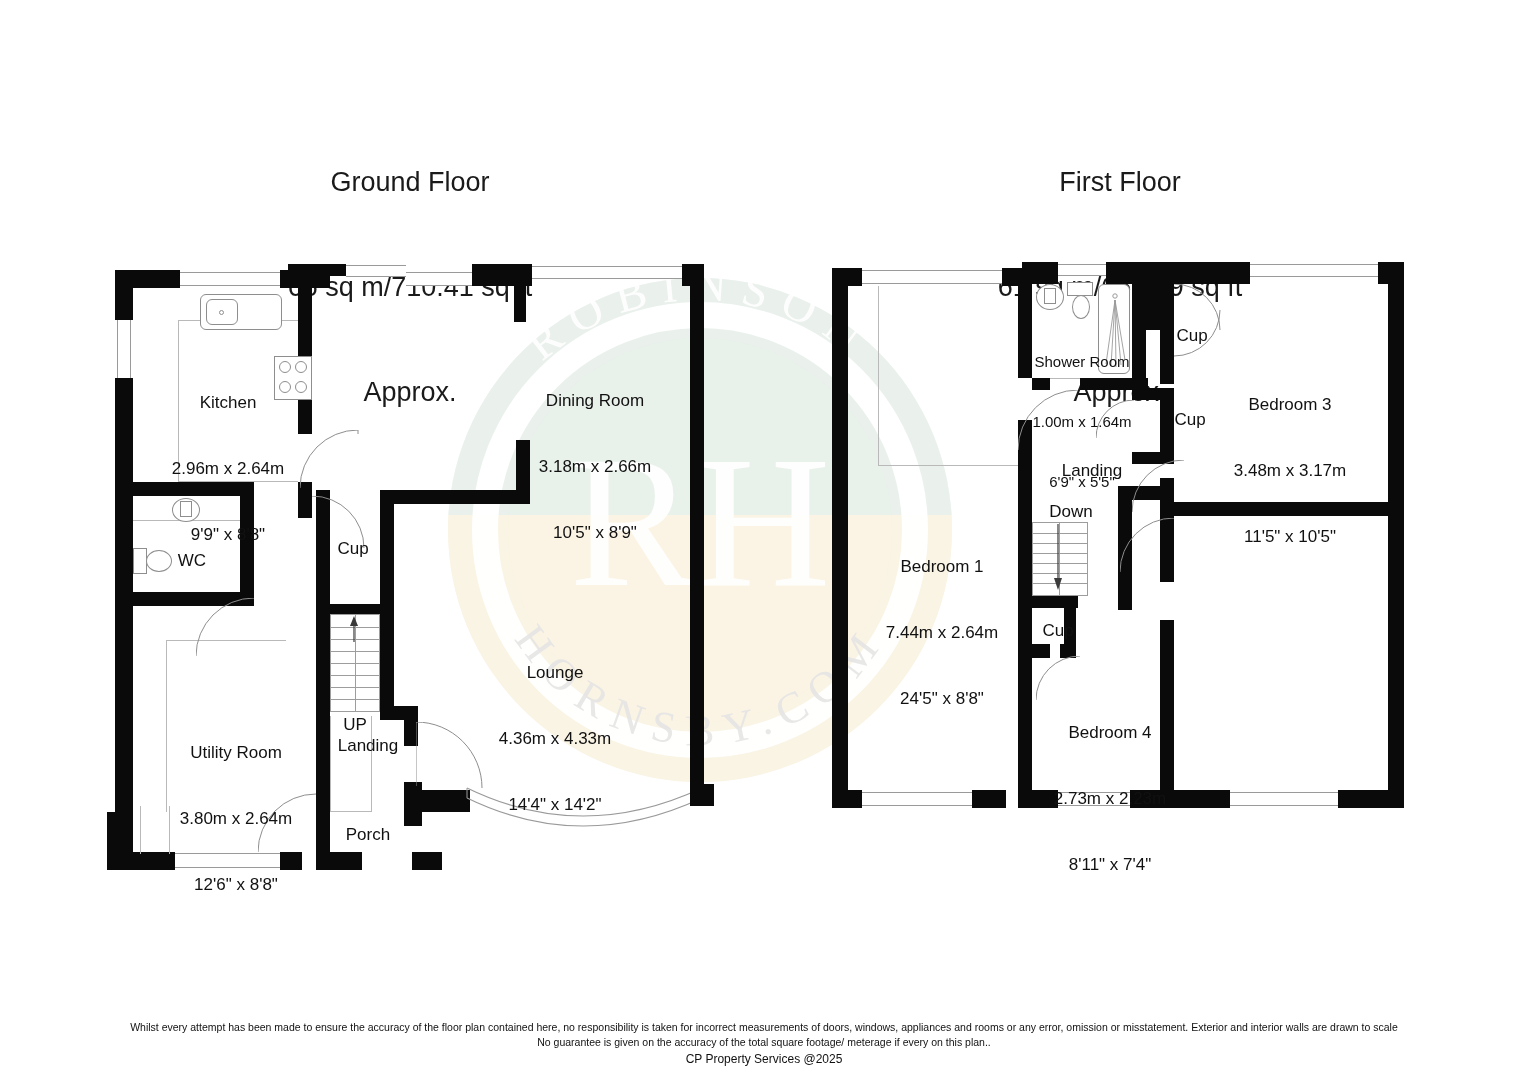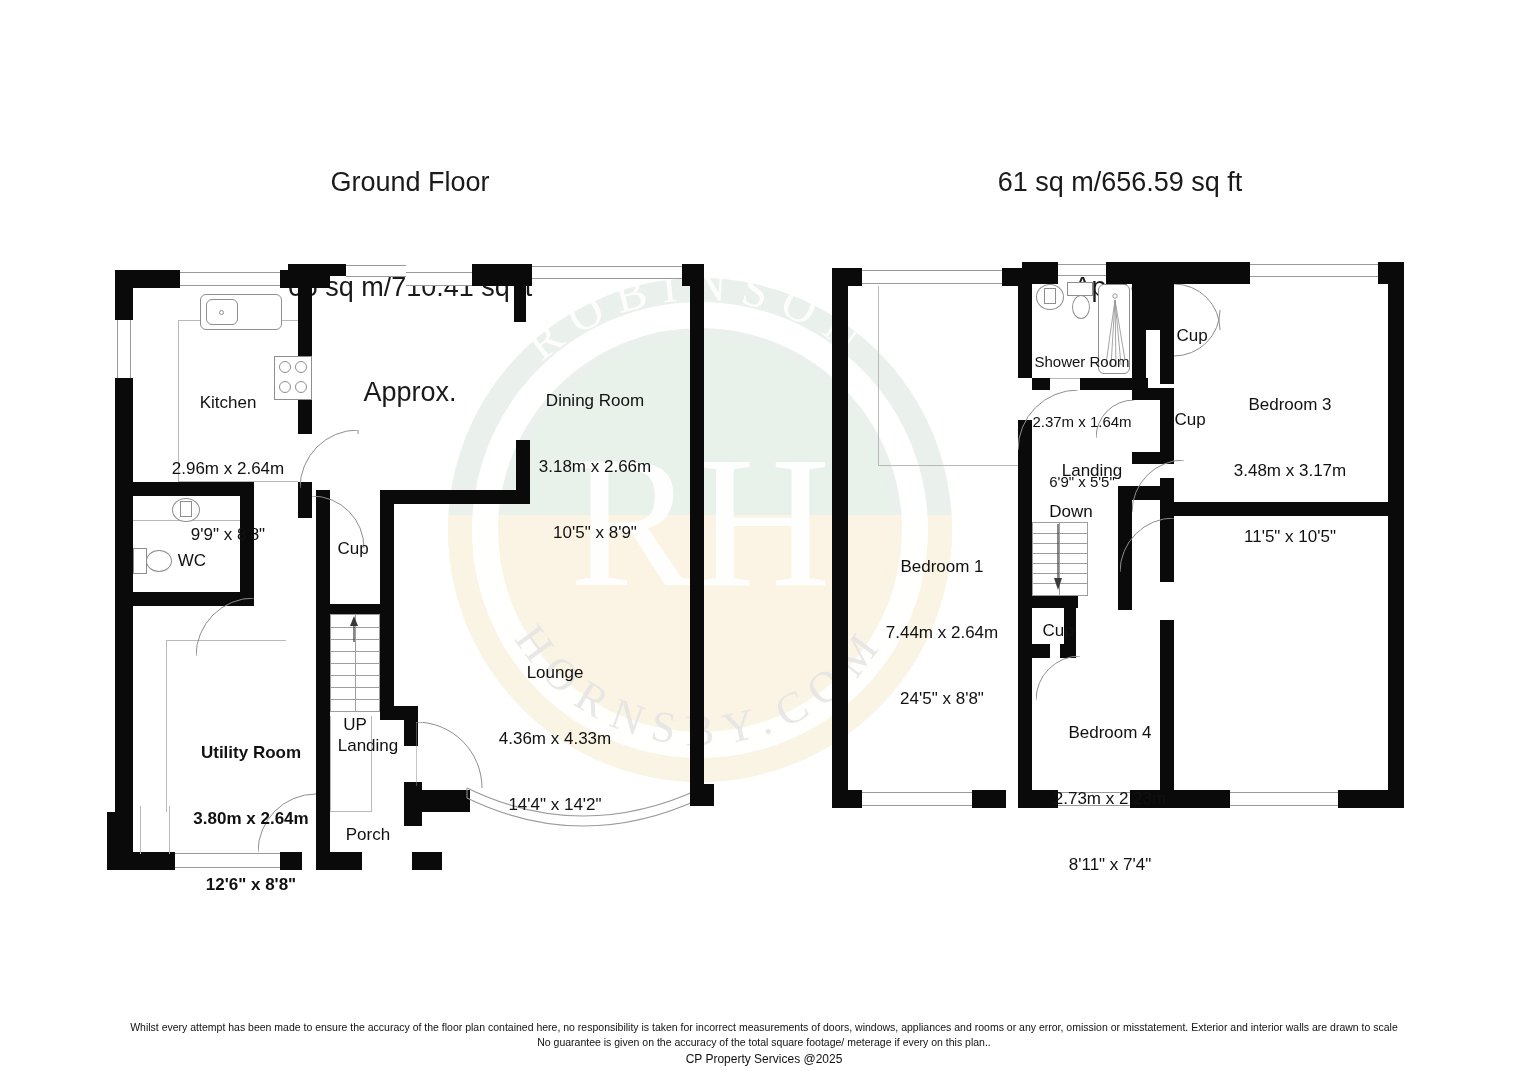--- a/index.html
+++ b/index.html
@@ -92,20 +92,21 @@
     </svg>
   </div>
 
   <div class="floor-title" style="left:190px;top:95px;width:440px;">
     <div>Ground Floor</div>
     <div>66 sq m/710.41 sq ft</div>
     <div>Approx.</div>
   </div>
 
   <div class="floor-title" style="left:900px;top:95px;width:440px;">
+    <div>First Floor</div>
     <div>61 sq m/656.59 sq ft</div>
     <div>Approx.</div>
   </div>
 
   <div class="plan" style="left:0;top:0;width:760px;height:900px;">
 
     <div class="w" style="left:115px;top:270px;width:65px;height:18px;"></div>
     <div class="win" style="left:180px;top:272px;width:100px;height:14px;"></div>
     <div class="w" style="left:280px;top:270px;width:50px;height:18px;"></div>
     <div class="w" style="left:288px;top:264px;width:58px;height:12px;"></div>
@@ -235,21 +236,21 @@
       <div>3.18m x 2.66m</div>
       <div>10'5" x 8'9"</div>
     </div>
 
     <div class="lbl" style="left:470px;top:618px;width:170px;">
       <div>Lounge</div>
       <div>4.36m x 4.33m</div>
       <div>14'4" x 14'2"</div>
     </div>
 
-    <div class="lbl" style="left:161px;top:698px;width:180px;font-weight:bold;">
+    <div class="lbl" style="left:146px;top:698px;width:180px;">
       <div>Utility Room</div>
       <div>3.80m x 2.64m</div>
       <div>12'6" x 8'8"</div>
     </div>
 
     <div class="lbl one" style="left:152px;top:550px;width:80px;">WC</div>
     <div class="lbl one" style="left:316px;top:538px;width:74px;">Cup</div>
     <div class="lbl one" style="left:322px;top:714px;width:66px;">UP</div>
     <div class="lbl one" style="left:310px;top:735px;width:116px;">Landing</div>
     <div class="lbl one" style="left:318px;top:824px;width:100px;">Porch</div>
@@ -355,21 +356,21 @@
     </svg>
     <svg style="position:absolute;left:360px;top:518px;z-index:4;" width="58" height="58">
       <path d="M 54 0 A 54 54 0 0 0 0 54" fill="none" stroke="#8e8e8e"></path>
     </svg>
     <svg style="position:absolute;left:276px;top:656px;z-index:4;" width="48" height="48">
       <path d="M 44 0 A 44 44 0 0 0 0 44" fill="none" stroke="#8e8e8e"></path>
     </svg>
 
     <div class="lbl sm" style="left:258px;top:312px;width:128px;">
       <div>Shower Room</div>
-      <div>2.37m x 1.64m</div>
+      <div>1.00m x 1.64m</div>
       <div>6'9" x 5'5"</div>
     </div>
 
     <div class="lbl" style="left:440px;top:350px;width:180px;">
       <div>Bedroom 3</div>
       <div>3.48m x 3.17m</div>
       <div>11'5" x 10'5"</div>
     </div>
 
     <div class="lbl" style="left:92px;top:512px;width:180px;">

